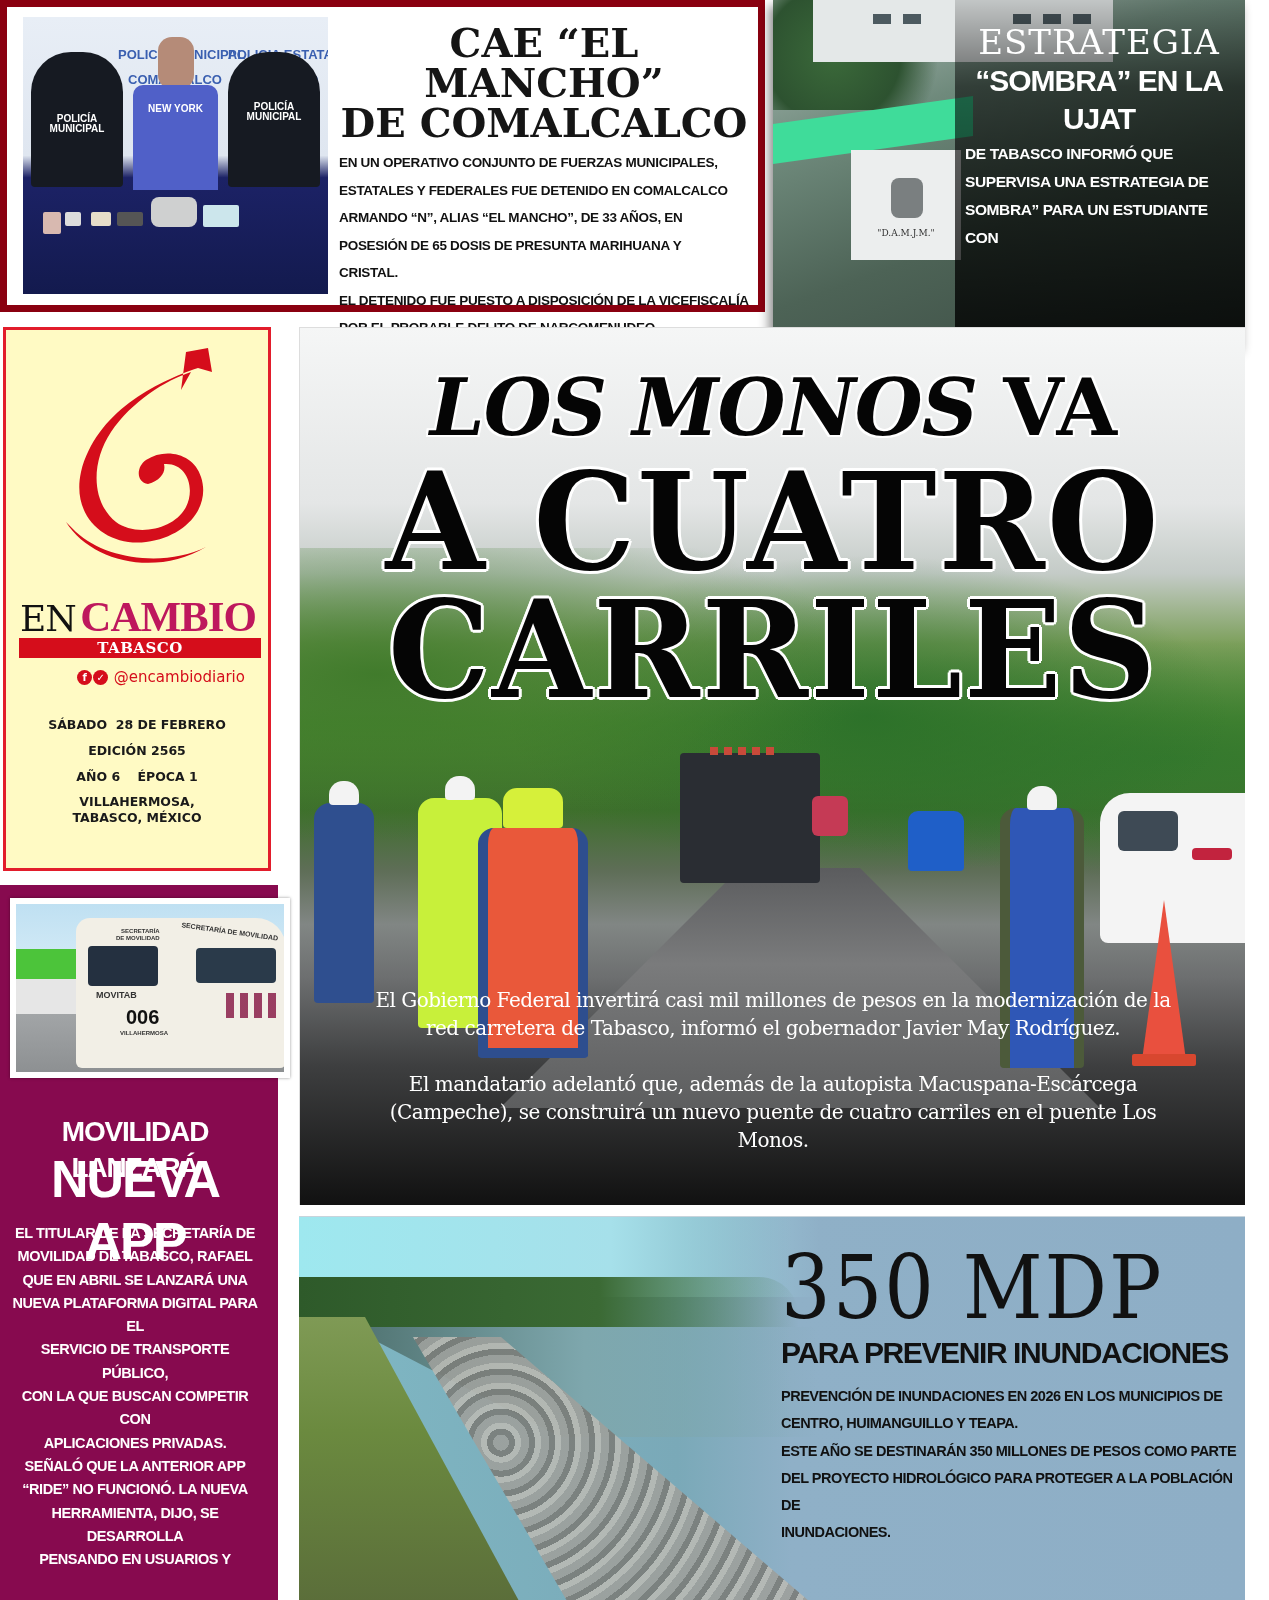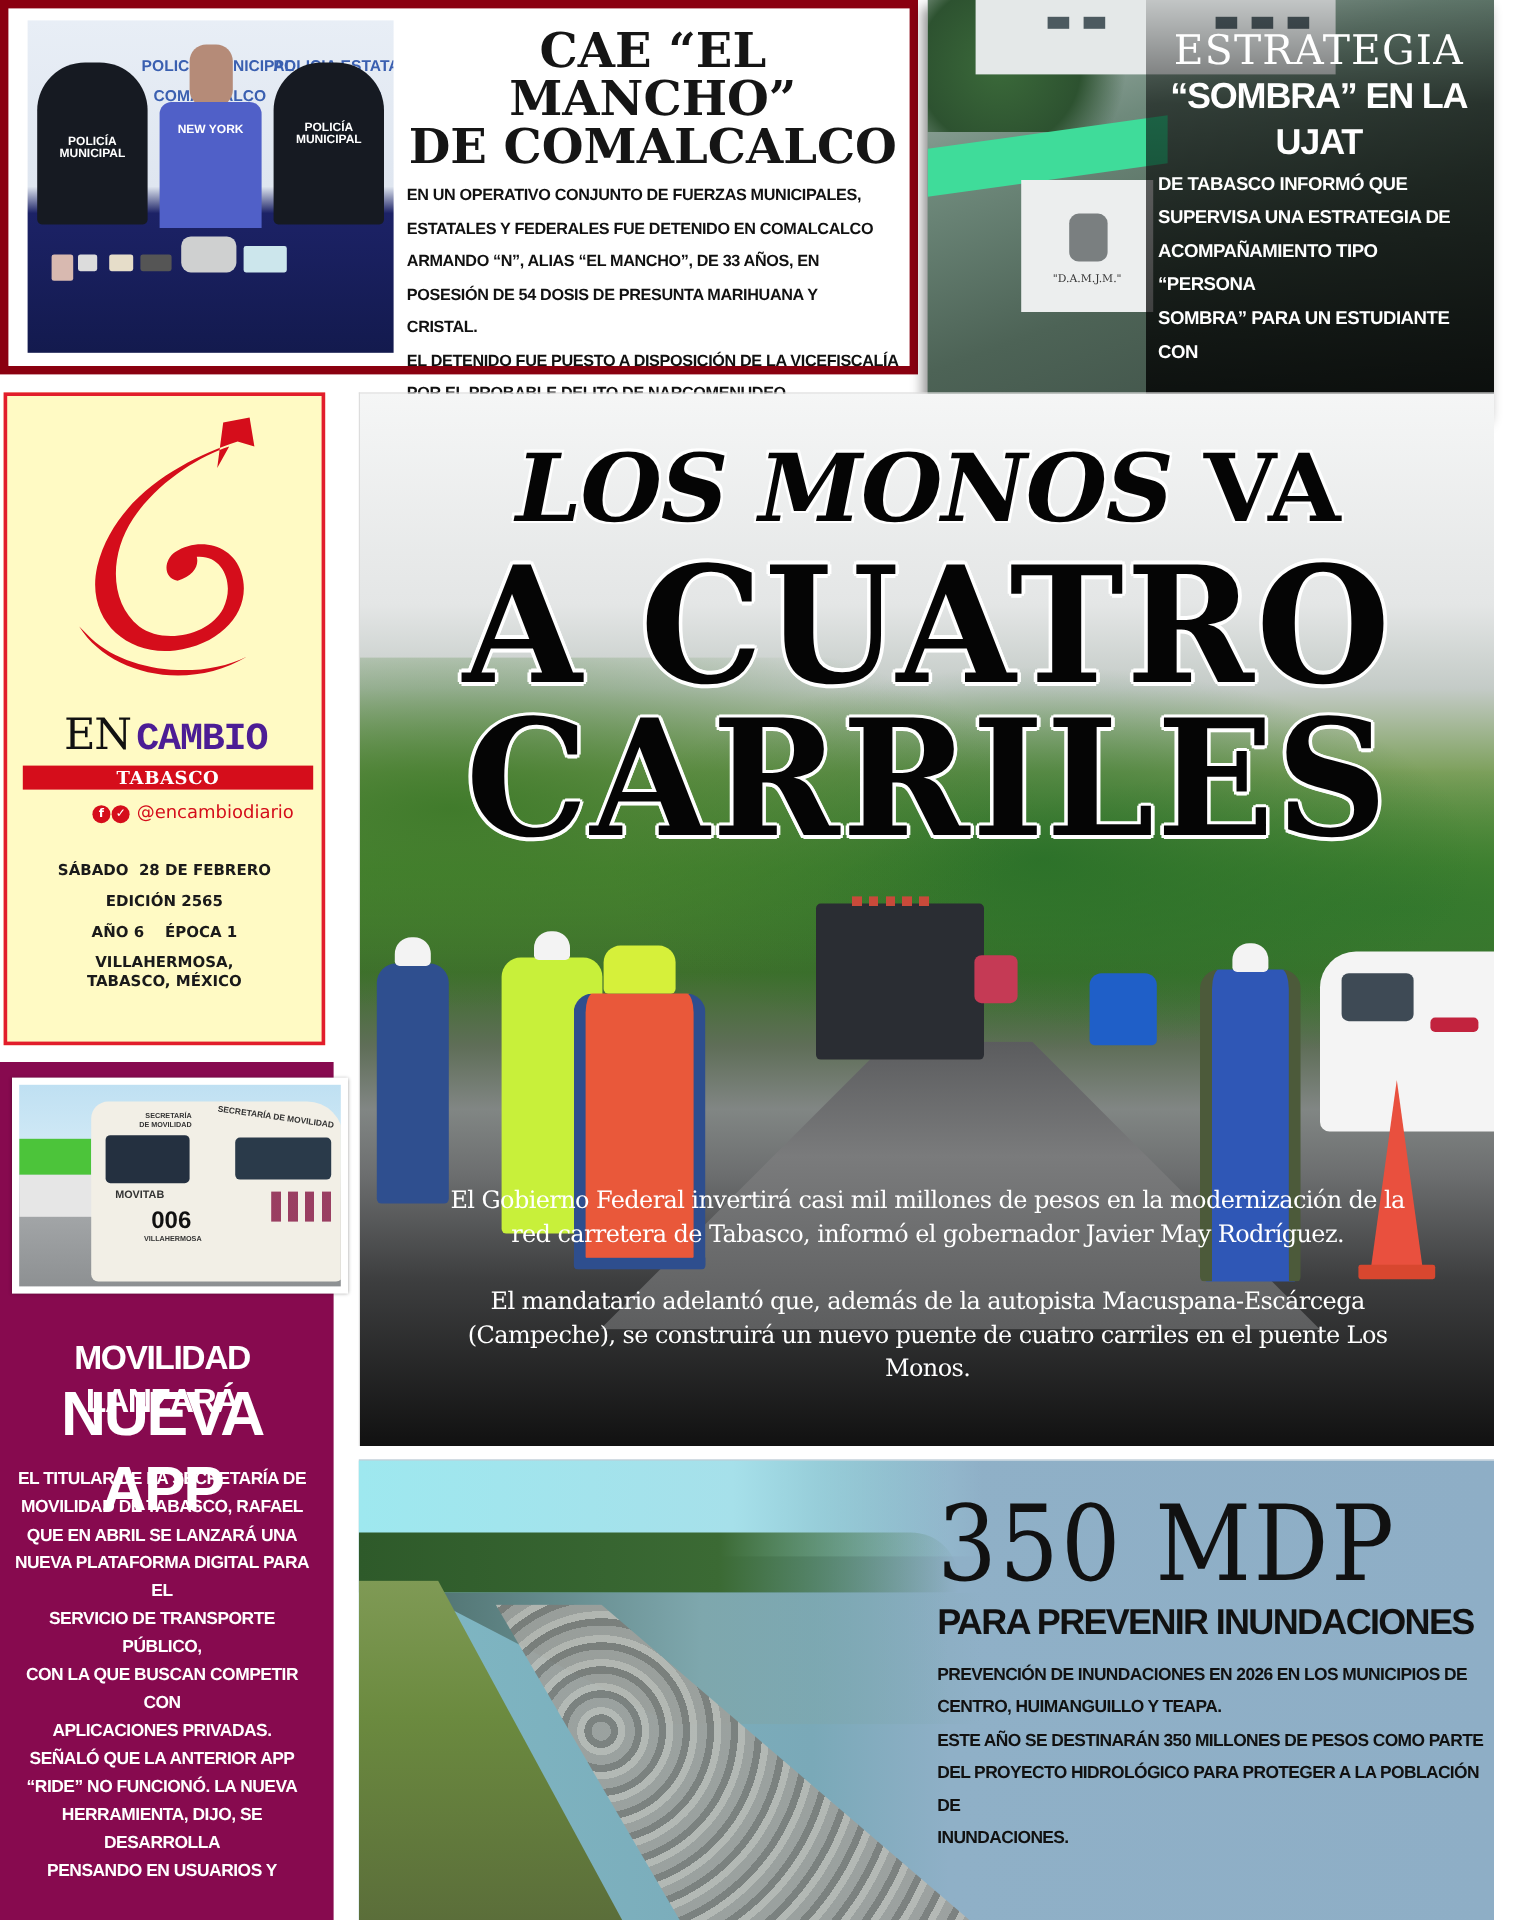--- a/index.html
+++ b/index.html
@@ -58,21 +58,21 @@
     .ujat-body { margin-top: 2px; font-size: 15.5px; line-height: 28px; letter-spacing: -0.4px; }
 
     
     .masthead {
       position: absolute; left: 3px; top: 327px; width: 268px; height: 544px;
       background: #fffac4; border: 3px solid #e21d2b;
     }
     .logo-swirl { position: absolute; left: 30px; top: 12px; width: 200px; height: 240px; }
     .brand-name { position: absolute; left: 10px; top: 262px; width: 244px; text-align: center; white-space: nowrap; }
     .brand-en { font-family: "DejaVu Serif", serif; font-size: 36px; color: #111; font-weight: normal; letter-spacing: -1px; }
-    .brand-cambio { font-family: Liberation Mono, monospace; font-size: 32px; color: #4c1d95; font-weight: bold; letter-spacing: -1px; }
+    .brand-cambio { font-family: Liberation Serif, serif; font-size: 43px; color: #be185d; font-weight: bold; letter-spacing: -1px; }
     .brand-bar {
       position: absolute; left: 13px; top: 308px; width: 242px; height: 20px;
       background: #d50d1b; color: #fff; text-align: center;
       font-family: "DejaVu Serif", serif; font-weight: bold; font-size: 15px; line-height: 20px; letter-spacing: 0.5px;
     }
     .social-row { position: absolute; left: 0; top: 338px; width: 262px; text-align: center; color: #d50d1b; font-size: 15px; font-family: "DejaVu Sans", sans-serif; padding-left: 48px; }
     .social-icon {
       display: inline-block; width: 15px; height: 15px; border-radius: 50%; background: #d50d1b; color: #fff;
       font-size: 10px; line-height: 15px; text-align: center; vertical-align: 1px; font-weight: bold; margin-right: 1px;
     }
@@ -200,21 +200,21 @@
   </div>
   <div class="mancho-text">
     <div class="mancho-title">
       <div>CAE “EL MANCHO”</div>
       <div>DE COMALCALCO</div>
     </div>
     <div class="mancho-body narrow">
       <div>EN UN OPERATIVO CONJUNTO DE FUERZAS MUNICIPALES,</div>
       <div>ESTATALES Y FEDERALES FUE DETENIDO EN COMALCALCO</div>
       <div>ARMANDO “N”, ALIAS “EL MANCHO”, DE 33 AÑOS, EN</div>
-      <div>POSESIÓN DE 54 DOSIS DE PRESUNTA MARIHUANA Y</div>
+      <div>POSESIÓN DE 65 DOSIS DE PRESUNTA MARIHUANA Y</div>
       <div>CRISTAL.</div>
       <div>EL DETENIDO FUE PUESTO A DISPOSICIÓN DE LA VICEFISCALÍA</div>
       <div>POR EL PROBABLE DELITO DE NARCOMENUDEO.</div>
     </div>
   </div>
 </section>
 
 <section class="story-ujat">
   <div class="ujat-trees"></div>
   <div class="ujat-building">
@@ -229,21 +229,20 @@
     <div class="ujat-gate-seal"></div>
     <div class="ujat-gate-label">"D.A.M.J.M."</div>
   </div>
   <div class="ujat-dark"></div>
   <div class="ujat-text">
     <div class="ujat-kicker">ESTRATEGIA</div>
     <div class="ujat-title narrow">“SOMBRA” EN LA UJAT</div>
     <div class="ujat-body narrow">
       <div>DE TABASCO INFORMÓ QUE</div>
       <div>SUPERVISA UNA ESTRATEGIA DE</div>
-      <div>ACOMPAÑAMIENTO TIPO “PERSONA</div>
       <div>SOMBRA” PARA UN ESTUDIANTE CON</div>
 
     </div>
   </div>
 </section>
 
 <section class="masthead">
   <svg class="logo-swirl" viewBox="0 0 200 240">
     <path d="M150 10 L172 6 L176 30 L162 26 C120 40 60 70 45 130 C35 175 70 205 110 200 C150 195 175 165 165 135 C158 112 130 105 110 118 C100 125 100 140 112 142 C125 138 130 130 128 122 C150 120 160 145 150 165 C138 188 100 195 80 180 C55 160 55 120 75 90 C95 60 130 38 155 30 L145 48 L150 10 Z" fill="#d50d1b"></path>
     <path d="M30 180 C55 220 120 235 170 205 C130 225 70 218 40 190 Z" fill="#d50d1b"></path>

